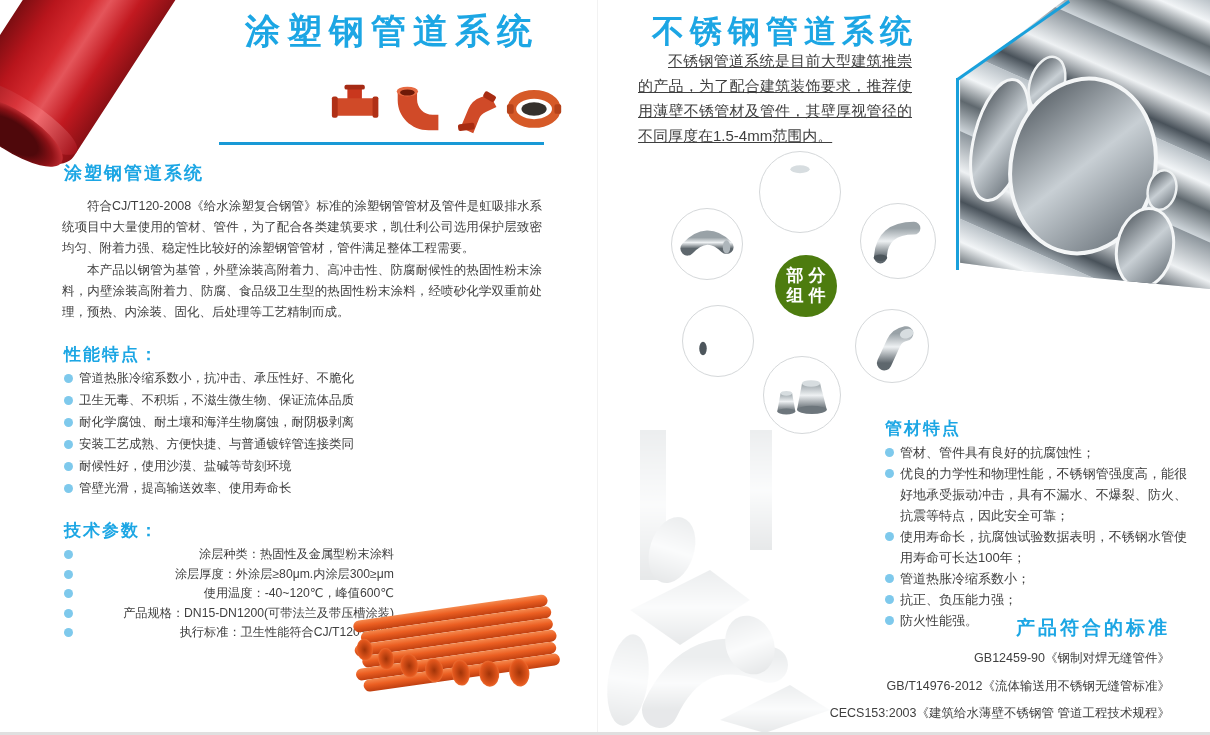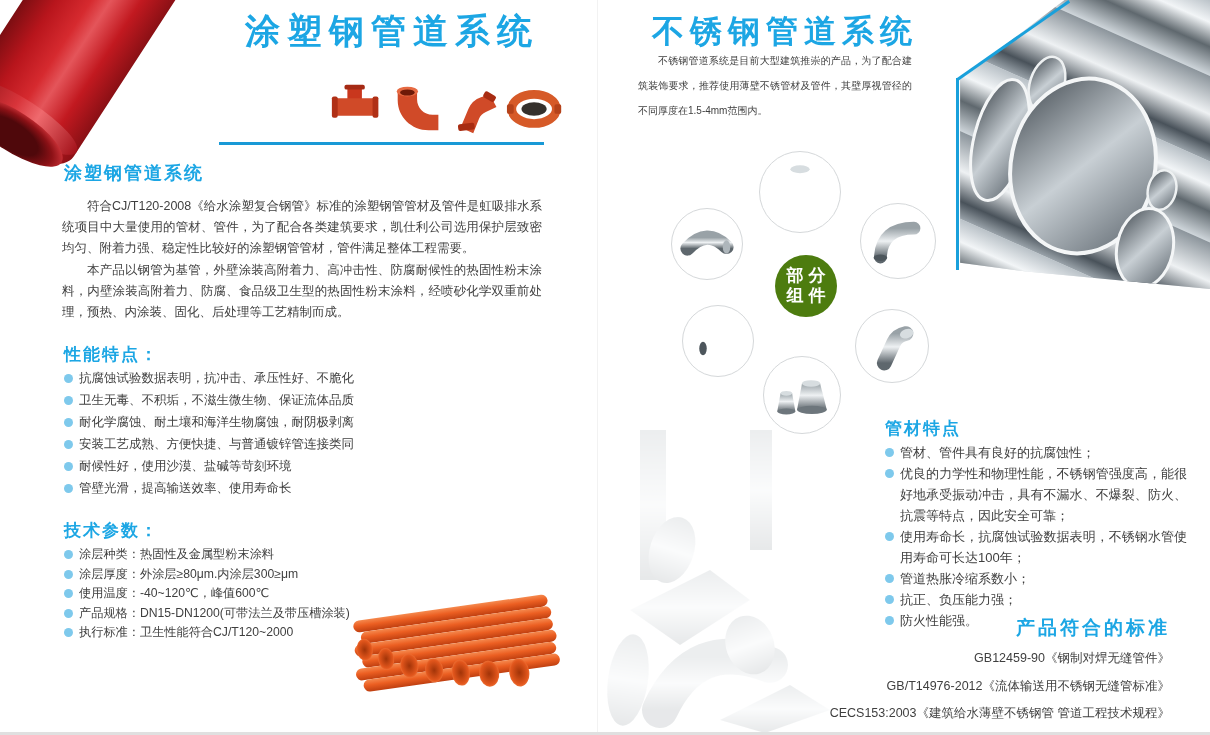--- a/index.html
+++ b/index.html
@@ -5,27 +5,27 @@
   html,body{margin:0;padding:0;background:#fff;}
   #canvas{position:relative;width:1210px;height:735px;background:#fff;overflow:hidden;
           font-family:"Liberation Sans","DejaVu Sans",sans-serif;color:#3f3f3f;}
   .abs{position:absolute;}
   
   .page-title{font-size:35px;font-weight:bold;color:#1ca6e4;letter-spacing:7px;white-space:nowrap;}
   .sec-head{font-size:17px;font-weight:bold;color:#1ca6e4;letter-spacing:2px;white-space:nowrap;}
   .std-head{font-size:19px;font-weight:bold;color:#1ca6e4;letter-spacing:3px;}
   
   .para{font-size:12.5px;line-height:21px;text-align:justify;text-indent:2em;margin:0 0 1px 0;}
-  .intro{font-size:10px;line-height:25px;text-align:justify;text-indent:2em;margin:0;}
+  .intro{font-size:15px;line-height:25px;text-align:justify;text-indent:2em;margin:0;text-decoration:underline;}
   ul.blist{list-style:none;margin:0;padding:0;}
   ul.blist li{position:relative;padding-left:15px;}
   ul.blist .dot{position:absolute;left:0;top:50%;margin-top:-4.5px;width:9px;height:9px;border-radius:50%;background:#7ec9ec;}
   ul.blist li.multi .dot{top:6px;margin-top:0;}
   .feat-list li{font-size:12.5px;line-height:22px;}
-  .spec-list li{font-size:12.2px;line-height:19.5px;}
+  .spec-list li{font-size:12.2px;line-height:19.5px;text-align:right;}
   .pf-list li{font-size:13px;line-height:21px;text-align:justify;}
   .std-line{font-size:12.5px;line-height:27.5px;color:#3f3f3f;white-space:nowrap;}
   
   .red-pipe-wrap{left:-38px;top:-120px;width:230px;height:330px;transform:rotate(33deg);}
   .red-pipe-body{position:absolute;left:45px;top:0;width:128px;height:290px;
      background:linear-gradient(90deg,#7c0e12,#b8151c 22%,#d62а2f 45%,#e4555a 58%,#c21920 78%,#8a1015);
      background:linear-gradient(90deg,#7c0e12,#b8151c 22%,#d62a2f 45%,#e4555a 58%,#c21920 78%,#8a1015);
      border-radius:0 0 64px 64px/0 0 30px 30px;}
   .red-pipe-rim{position:absolute;left:45px;top:238px;width:128px;height:34px;border-radius:50%;
      background:linear-gradient(90deg,#8a1015,#d8343a 40%,#ef6a6e 60%,#a3121a);}
@@ -92,21 +92,21 @@
 
     <div class="abs sec-head" style="left:64px;top:161px;font-size:18px;">涂塑钢管道系统</div>
 
     <div class="abs" style="left:62px;top:196px;width:480px;">
       <p class="para">符合CJ/T120-2008《给水涂塑复合钢管》标准的涂塑钢管管材及管件是虹吸排水系统项目中大量使用的管材、管件，为了配合各类建筑要求，凯仕利公司选用保护层致密均匀、附着力强、稳定性比较好的涂塑钢管管材，管件满足整体工程需要。</p>
       <p class="para">本产品以钢管为基管，外壁涂装高附着力、高冲击性、防腐耐候性的热固性粉末涂料，内壁涂装高附着力、防腐、食品级卫生型的热固性粉末涂料，经喷砂化学双重前处理，预热、内涂装、固化、后处理等工艺精制而成。</p>
     </div>
 
     <div class="abs sec-head" style="left:64px;top:343px;">性能特点：</div>
     <ul class="abs blist feat-list" style="left:64px;top:367px;width:490px;">
-      <li><span class="dot"></span><span>抗腐蚀试验数据表明，抗冲击、承压性好、不脆化</span></li>
+      <li><span class="dot"></span><span>管道热胀冷缩系数小，抗冲击、承压性好、不脆化</span></li>
       <li><span class="dot"></span><span>卫生无毒、不积垢，不滋生微生物、保证流体品质</span></li>
       <li><span class="dot"></span><span>耐化学腐蚀、耐土壤和海洋生物腐蚀，耐阴极剥离</span></li>
       <li><span class="dot"></span><span>安装工艺成熟、方便快捷、与普通镀锌管连接类同</span></li>
       <li><span class="dot"></span><span>耐候性好，使用沙漠、盐碱等苛刻环境</span></li>
       <li><span class="dot"></span><span>管壁光滑，提高输送效率、使用寿命长</span></li>
     </ul>
 
     <div class="abs sec-head" style="left:64px;top:519px;">技术参数：</div>
     <ul class="abs blist spec-list" style="left:64px;top:545px;width:330px;">
       <li><span class="dot"></span><span>涂层种类：热固性及金属型粉末涂料</span></li>

